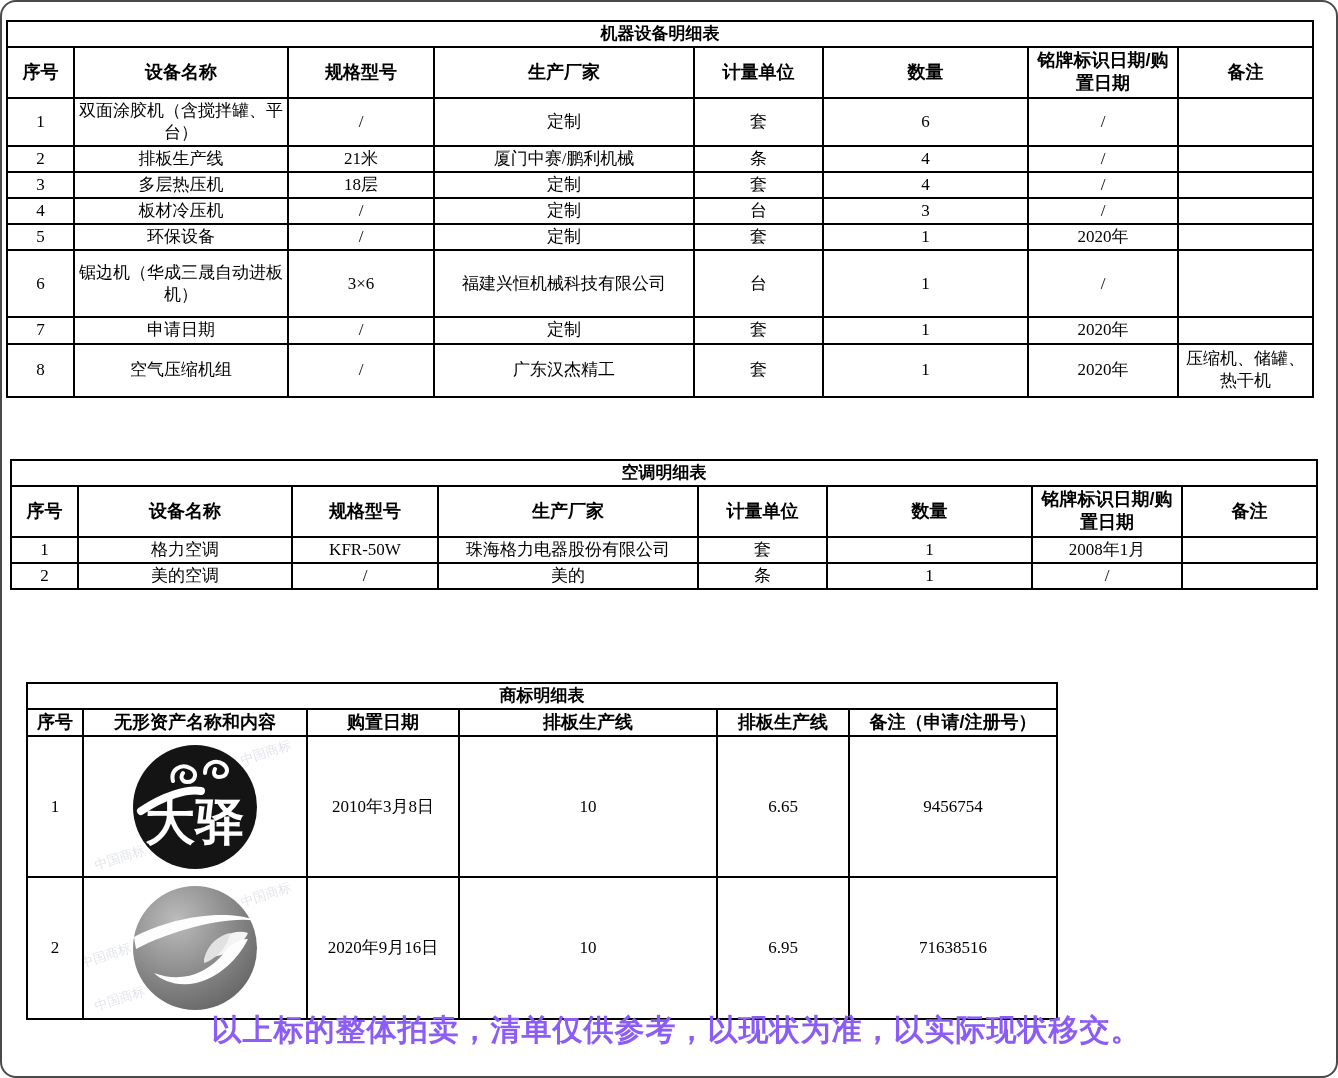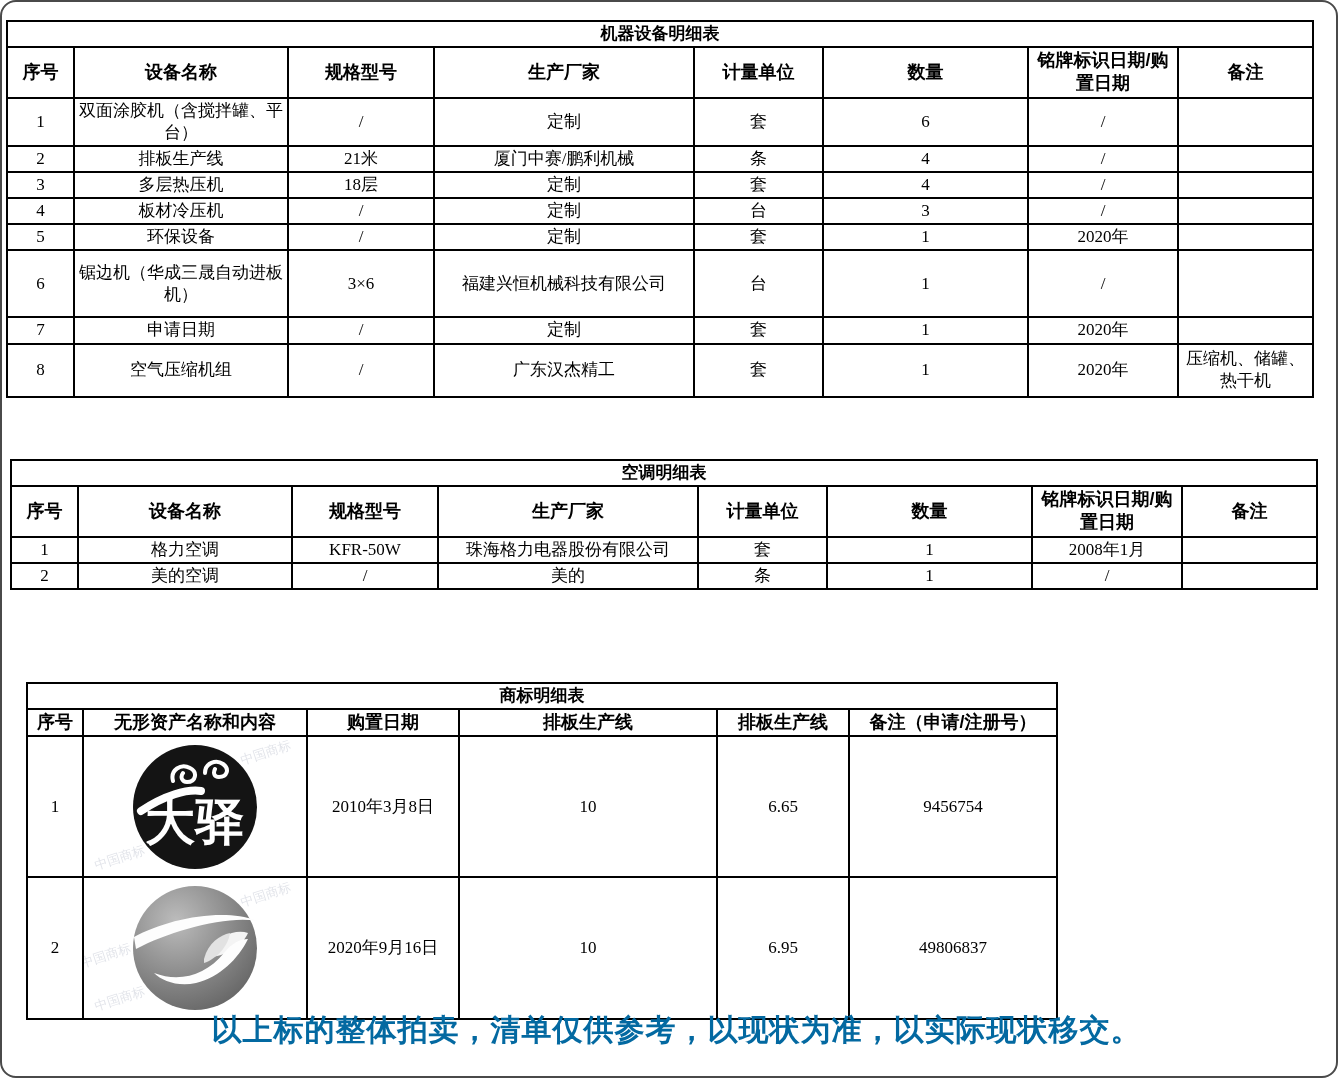--- a/index.html
+++ b/index.html
@@ -65,21 +65,21 @@
   }
   .wm.a{top:6px;right:14px;}
   .wm.b{bottom:8px;left:10px;}
   .wm.c{top:50%;left:-4px;}
   .footer-note{
     position:absolute;
     left:0;right:0;top:1008px;
     text-align:center;
     font-size:30px;
     font-weight:bold;
-    color:#0369a1;
+    color:#8b5cf6;
     font-family:"Liberation Sans","DejaVu Sans",sans-serif;
     letter-spacing:1px;
     margin-left:15px;
   }
 </style>
 </head>
 <body>
 
 <div class="page">
 
@@ -299,20 +299,20 @@
             <path d="M6 56 C 38 38 96 26 130 40 C 98 34 42 50 8 68 Z" fill="#fdfdfd"></path>
             <path d="M80 72 C 90 54 108 48 120 52 C 114 66 96 76 80 76 Z" fill="#f4f4f4"></path>
             <path d="M76 78 C 80 62 92 54 102 52 C 100 66 88 78 76 82 Z" fill="#e2e2e2"></path>
             <path d="M26 92 C 52 102 78 94 96 72 C 104 62 112 58 120 58 C 110 78 92 96 68 102 C 50 106 34 100 26 92 Z" fill="#fdfdfd"></path>
           </svg>
         </div>
       </td>
       <td>2020年9月16日</td>
       <td>10</td>
       <td>6.95</td>
-      <td>49806837</td>
+      <td>71638516</td>
     </tr>
   </tbody>
     </table>
 
   <div class="footer-note">以上标的整体拍卖，清单仅供参考，以现状为准，以实际现状移交。</div>
 
 </div>
 
 </body></html>

